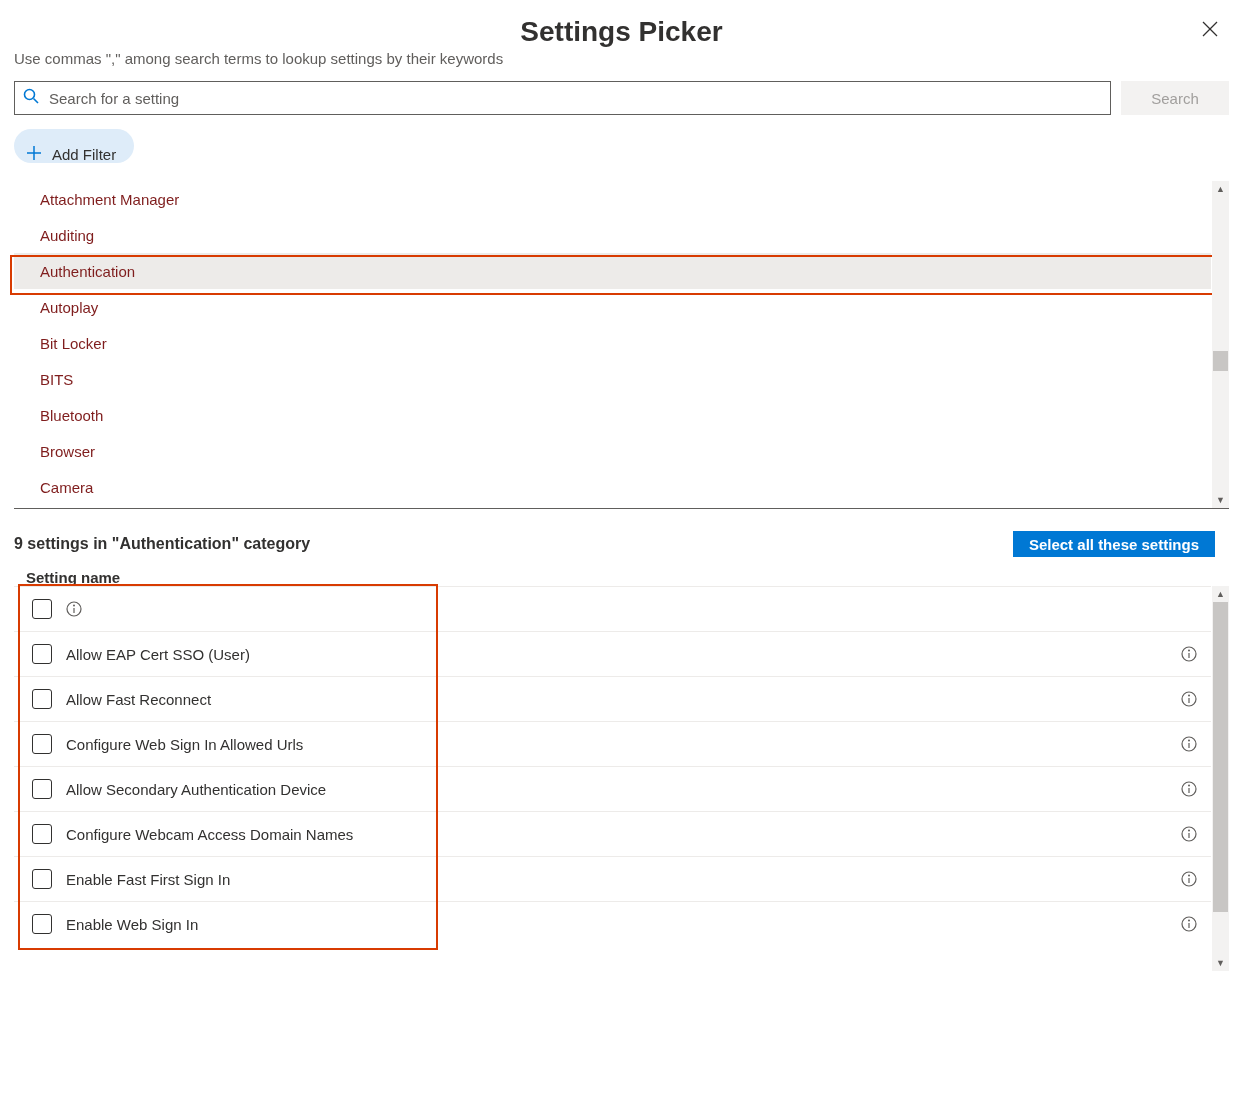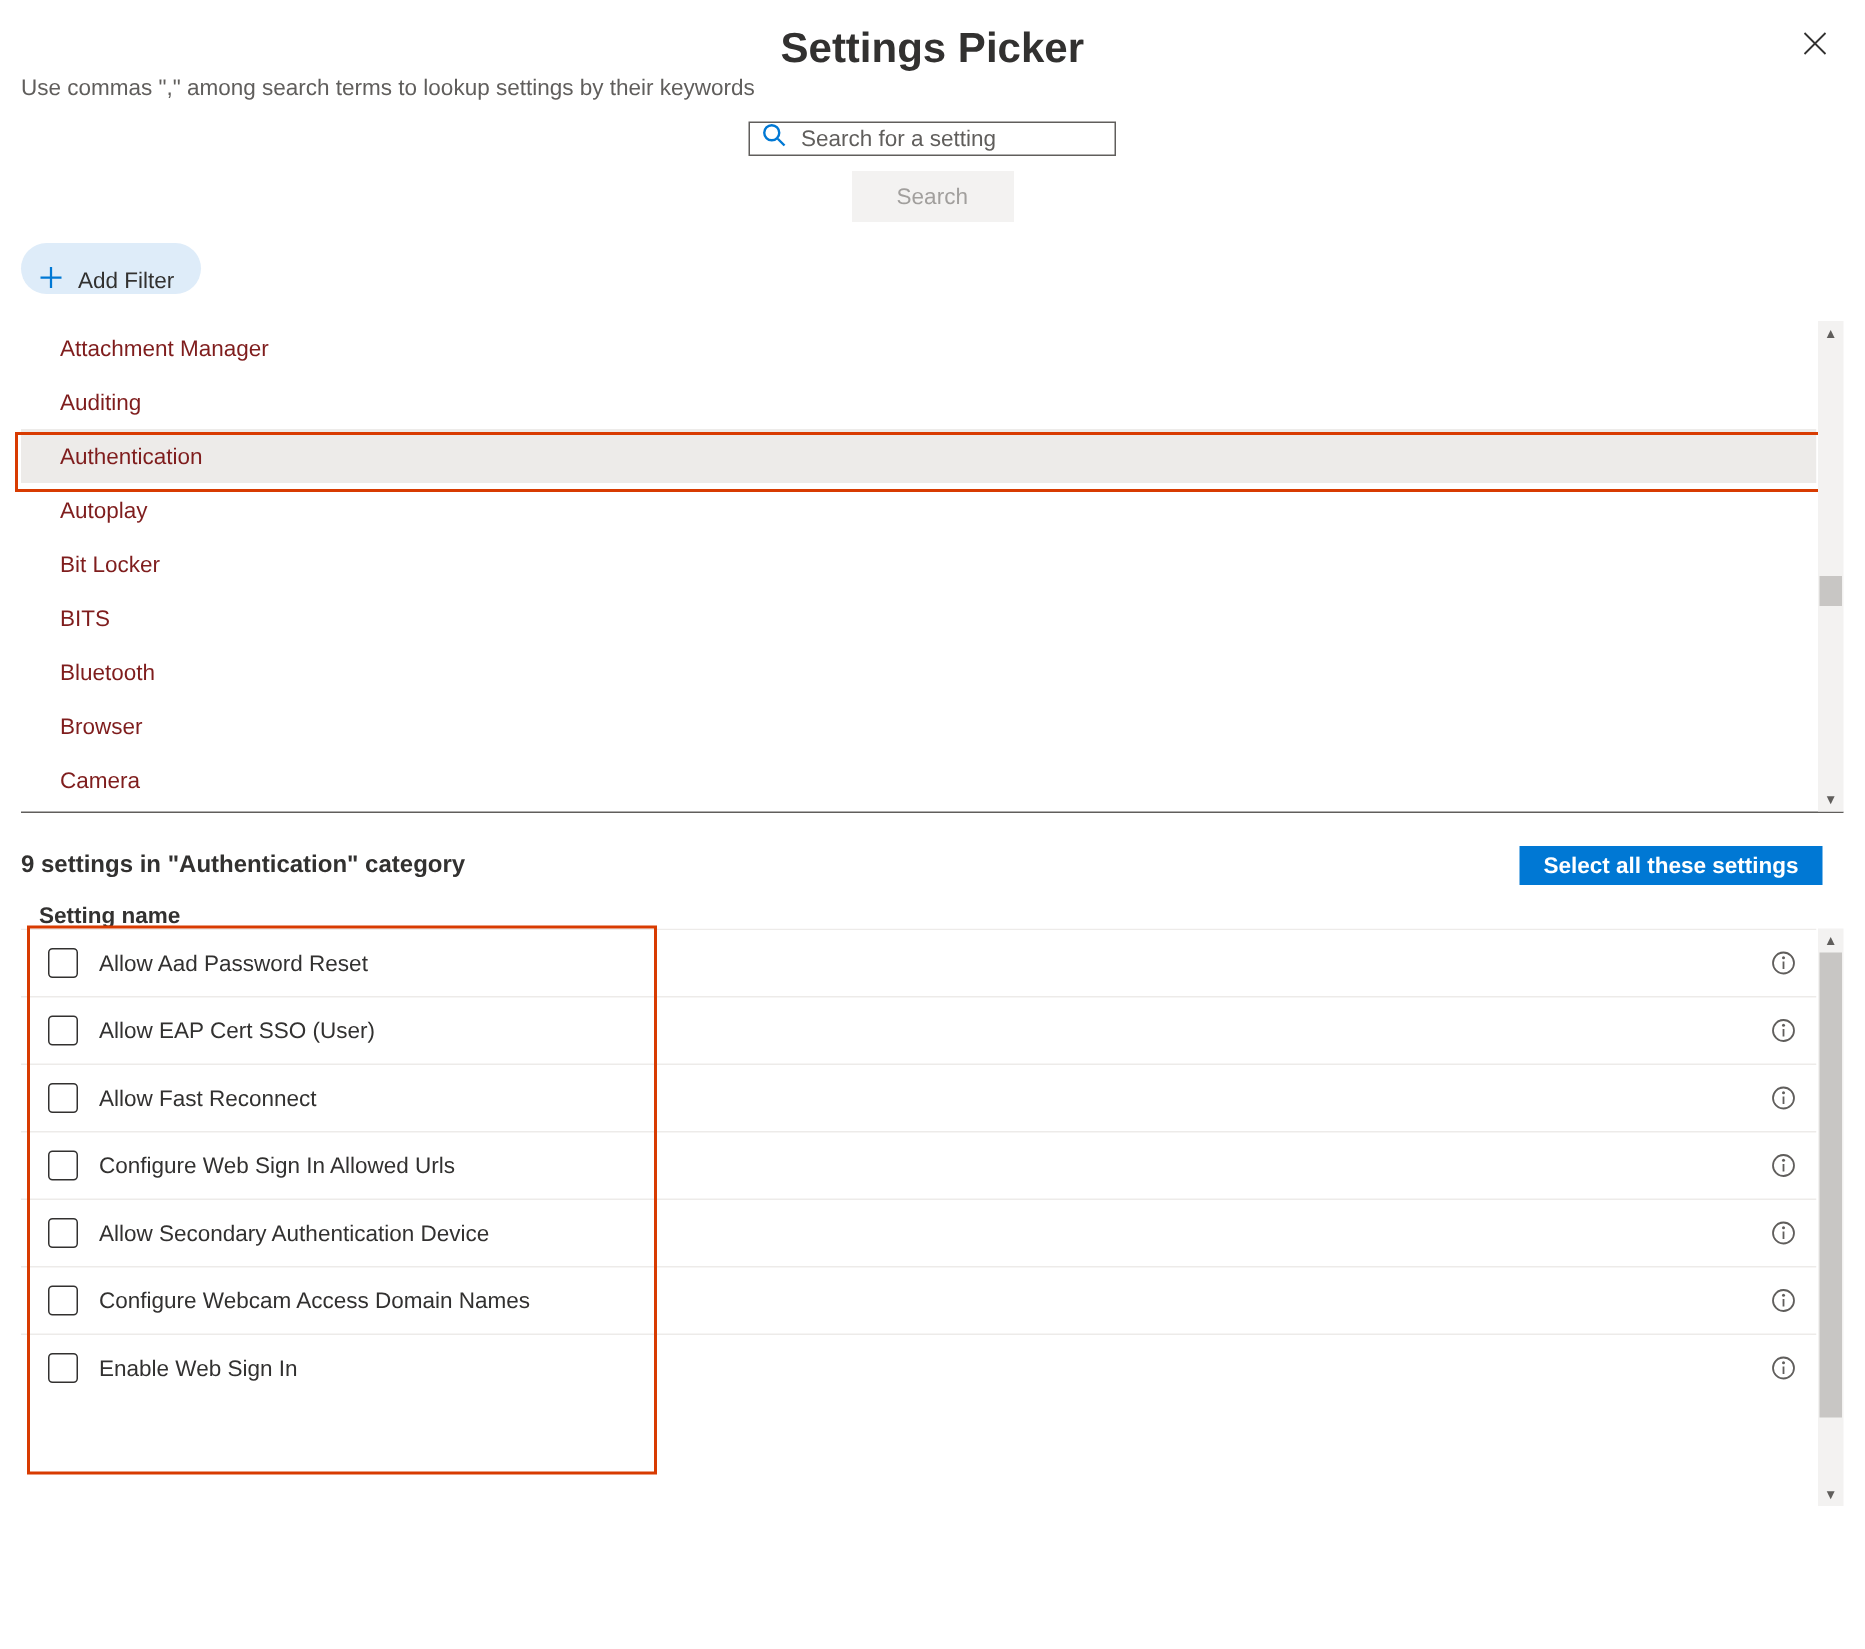--- a/index.html
+++ b/index.html
@@ -2,21 +2,21 @@
 <html><head>
 <meta charset="utf-8">
 <style>
   * { box-sizing: border-box; }
   html, body { margin: 0; padding: 0; font-family: "Segoe UI", -apple-system, sans-serif; color: #323130; background: #fff; }
   .page { width: 1243px; padding: 10px 14px 0 14px; position: relative; }
   .close-x { position: absolute; top: 20px; right: 24px; cursor: pointer; }
   .close-x svg { width: 18px; height: 18px; stroke: #323130; stroke-width: 1.2; }
   h1.title { font-size: 28px; font-weight: 600; margin: 6px 0 2px 0; text-align: center; }
   .subtitle { font-size: 15px; color: #605e5c; margin: 0 0 14px 0; }
-  .search-row { display: flex; gap: 10px; align-items: center; margin-bottom: 14px; flex-direction: column; }
+  .search-row { display: flex; gap: 10px; margin-bottom: 14px; }
   .search-box { flex: 1; display: flex; align-items: center; border: 1px solid #605e5c; height: 34px; padding: 0 8px; background: #fff; }
   .search-box svg { width: 16px; height: 16px; stroke: #0078d4; fill: none; stroke-width: 1.6; margin-right: 8px; }
   .search-box input { flex: 1; border: none; outline: none; font-size: 15px; color: #323130; background: transparent; }
   .search-box input::placeholder { color: #605e5c; }
   .search-btn { width: 108px; height: 34px; border: none; background: #f3f2f1; color: #a19f9d; font-size: 15px; cursor: pointer; }
   .add-filter { display: inline-flex; align-items: center; gap: 10px; background: #deecf9; border-radius: 18px; height: 34px; padding: 16px 18px 0 12px; margin-bottom: 18px; cursor: pointer; }
   .add-filter svg { width: 16px; height: 16px; stroke: #0078d4; stroke-width: 1.5; }
   .add-filter span { font-size: 15px; color: #323130; }
   .browse-label { font-size: 16px; font-weight: 600; margin-bottom: 4px; display:block; }
   .category-pane { position: relative; height: 328px; border-bottom: 1px solid #605e5c; margin-bottom: 22px; }
@@ -107,21 +107,20 @@
     <span class="results-count">9 settings in "Authentication" category</span>
     <button class="select-all">Select all these settings</button>
   </div>
 
   <span class="col-header">Setting name</span>
 
   <div class="settings-pane">
     <div class="settings-list" id="set-list">
         <div class="set-item">
           <div class="chk"></div>
-          <div class="set-name">Allow Aad Password Reset</div>
           <div class="info-icon"><svg viewBox="0 0 16 16">
               <circle cx="8" cy="8" r="7"></circle>
               <line x1="8" y1="4.5" x2="8" y2="4.5" stroke-linecap="round" stroke-width="2"></line>
               <line x1="8" y1="7" x2="8" y2="12"></line>
             </svg></div>
         </div>
         <div class="set-item">
           <div class="chk"></div>
           <div class="set-name">Allow EAP Cert SSO (User)</div>
           <div class="info-icon"><svg viewBox="0 0 16 16">
@@ -161,20 +160,29 @@
           <div class="chk"></div>
           <div class="set-name">Configure Webcam Access Domain Names</div>
           <div class="info-icon"><svg viewBox="0 0 16 16">
               <circle cx="8" cy="8" r="7"></circle>
               <line x1="8" y1="4.5" x2="8" y2="4.5" stroke-linecap="round" stroke-width="2"></line>
               <line x1="8" y1="7" x2="8" y2="12"></line>
             </svg></div>
         </div>
         <div class="set-item">
           <div class="chk"></div>
+          <div class="set-name">Enable Fast First Sign In</div>
+          <div class="info-icon"><svg viewBox="0 0 16 16">
+              <circle cx="8" cy="8" r="7"></circle>
+              <line x1="8" y1="4.5" x2="8" y2="4.5" stroke-linecap="round" stroke-width="2"></line>
+              <line x1="8" y1="7" x2="8" y2="12"></line>
+            </svg></div>
+        </div>
+        <div class="set-item">
+          <div class="chk"></div>
           <div class="set-name">Enable Web Sign In</div>
           <div class="info-icon"><svg viewBox="0 0 16 16">
               <circle cx="8" cy="8" r="7"></circle>
               <line x1="8" y1="4.5" x2="8" y2="4.5" stroke-linecap="round" stroke-width="2"></line>
               <line x1="8" y1="7" x2="8" y2="12"></line>
             </svg></div>
         </div>
       </div>
     <div class="highlight-box settings-highlight"></div>
     <div class="scroll-track">

